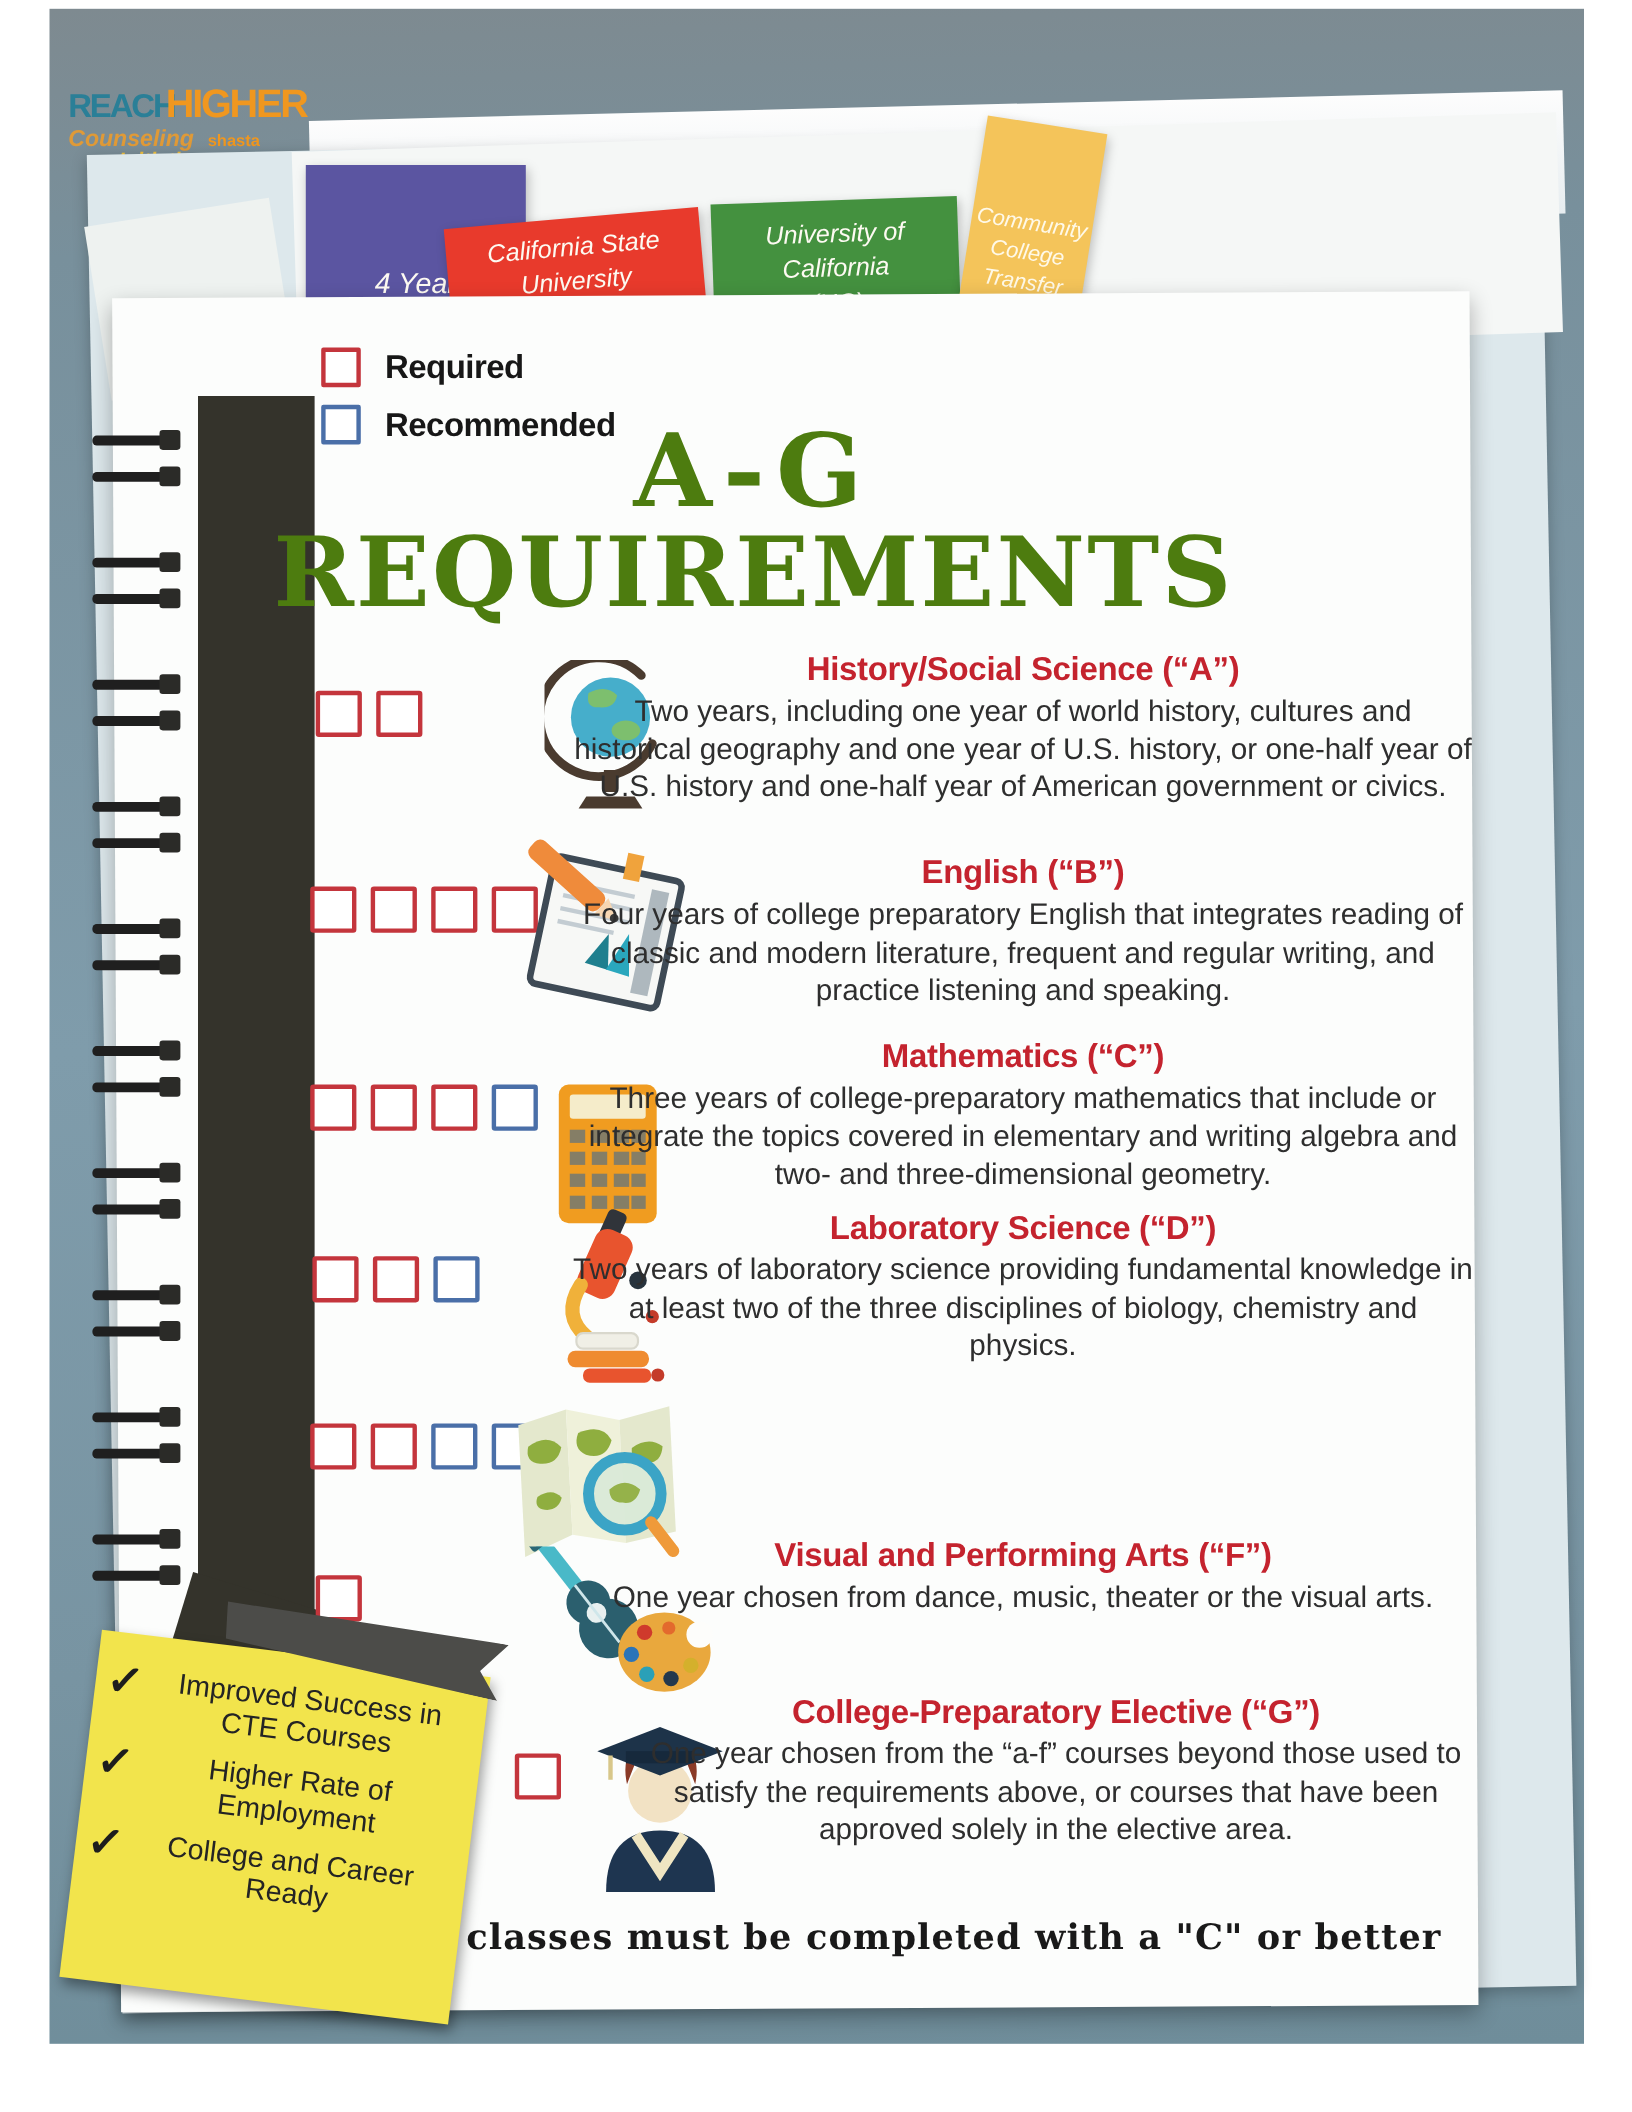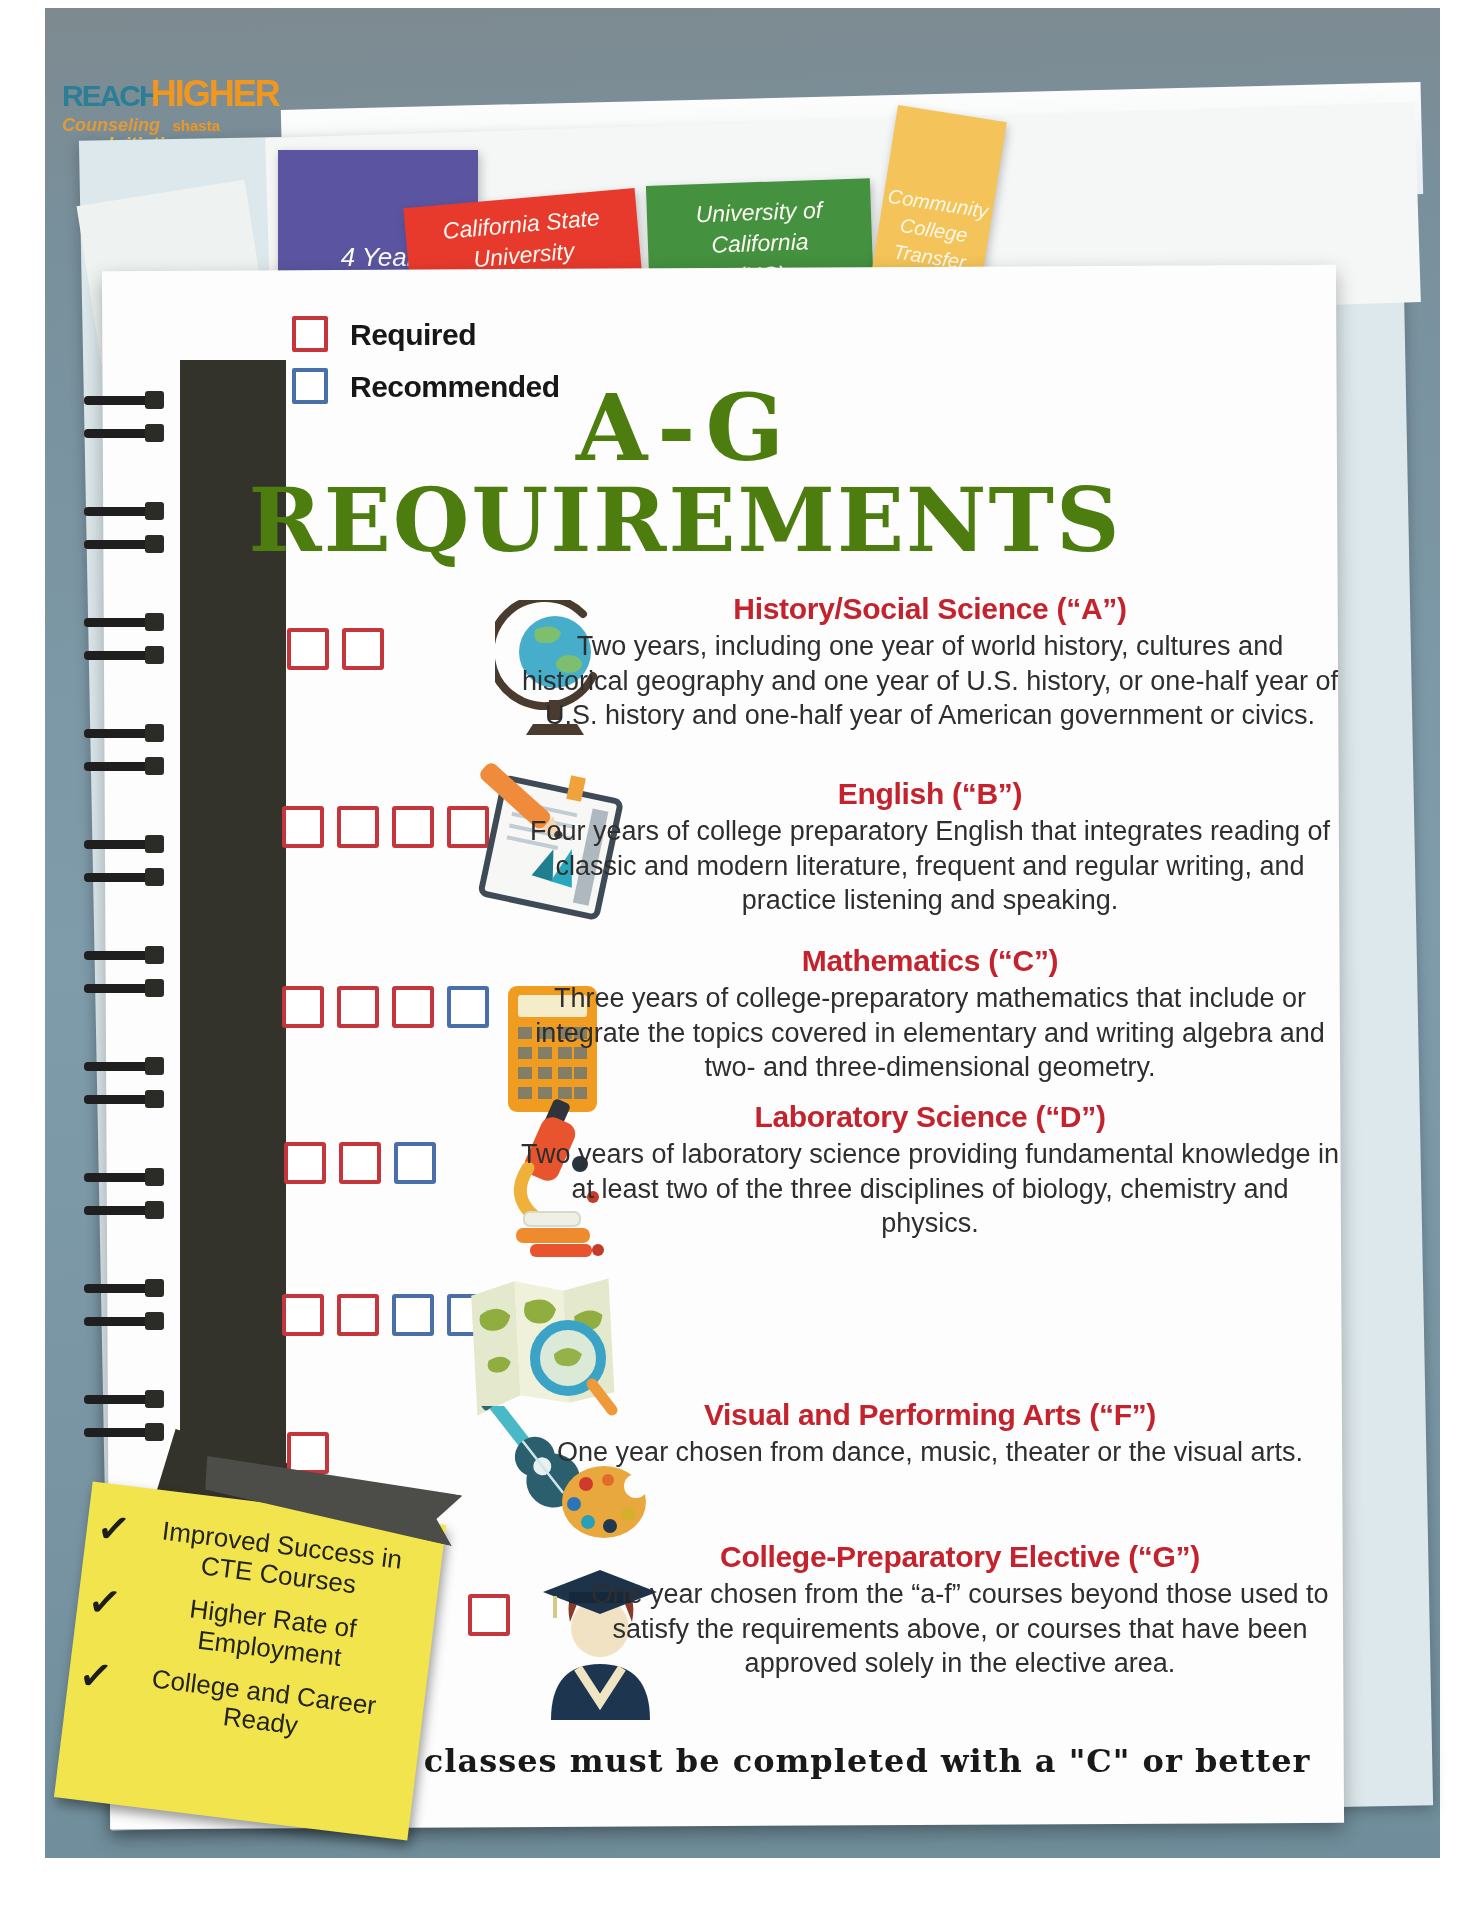--- a/index.html
+++ b/index.html
@@ -32,21 +32,21 @@
   .tape{left:202px;top:1468px;width:258px;height:52px;background:#4c4c49;transform:rotate(12deg);
       clip-path:polygon(0 28%,100% 0,92% 55%,100% 100%,2% 92%);z-index:31;}
   .spiral{left:84px;top:396px;width:96px;height:1150px;}
   .sbar{position:absolute;left:0;width:76px;height:9px;background:#1f1f1f;border-radius:4px;}
   .sbar::after{content:"";position:absolute;right:-4px;top:-5px;width:19px;height:18px;background:#2b2b28;border-radius:3px;}
 
   
   .logo{left:62px;top:76px;width:300px;line-height:1;}
   .logo .t1{font-weight:bold;font-size:30px;letter-spacing:-2px;color:#2a7f97;}
   .logo .t2{font-weight:bold;font-size:36px;letter-spacing:-2px;color:#f0971f;margin-left:-8px;}
-  .logo .t3{font-weight:bold;font-style:italic;font-size:18px;color:#e09a37;}
+  .logo .t3{font-weight:bold;font-style:italic;font-size:21px;color:#e09a37;}
   .logo .t4{font-weight:bold;font-size:15px;color:#f0971f;margin-left:8px;}
   .logo .t5{font-weight:bold;font-style:italic;font-size:19px;color:#f2c23e;margin-left:46px;}
 
   
   .card{display:flex;flex-direction:column;align-items:center;color:#fdfaf2;
         font-style:italic;box-shadow:2px 4px 10px rgba(0,0,0,.25);text-align:center;}
   .card-purple{left:278px;top:150px;width:200px;height:208px;background:#5b55a1;justify-content:center;
         padding-top:46px;box-sizing:border-box;font-size:26px;line-height:1.5;z-index:6;}
   .card-red{left:408px;top:198px;width:232px;height:116px;background:#e83a2c;transform:rotate(-5deg);
         justify-content:center;font-size:23px;line-height:1.35;z-index:7;}

